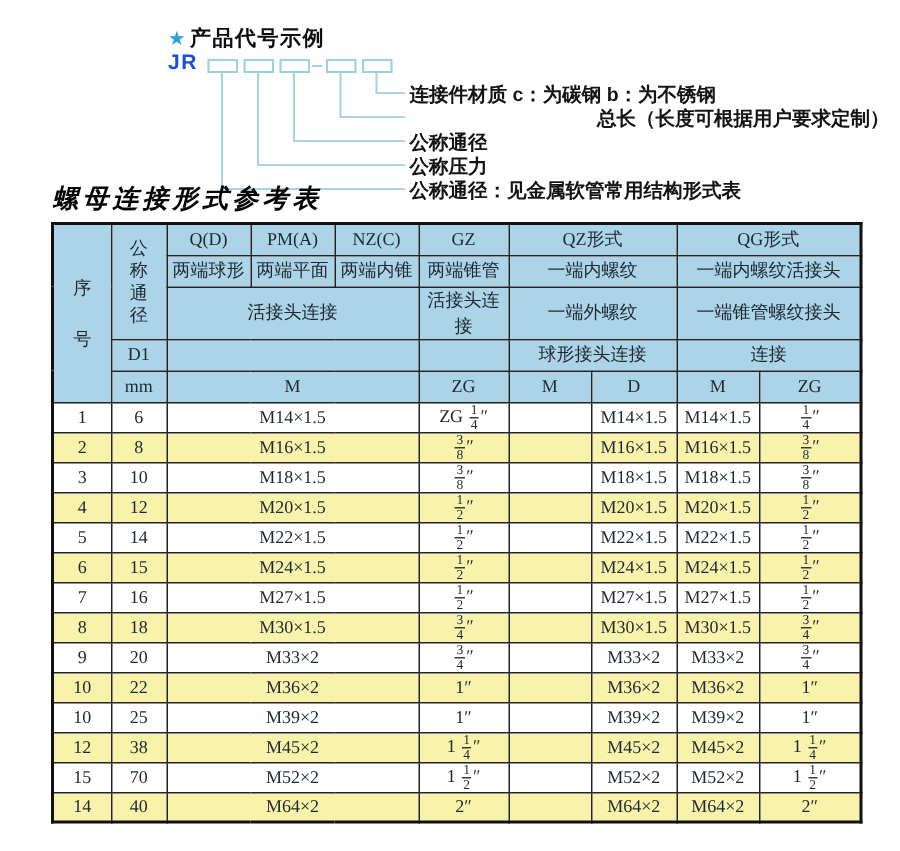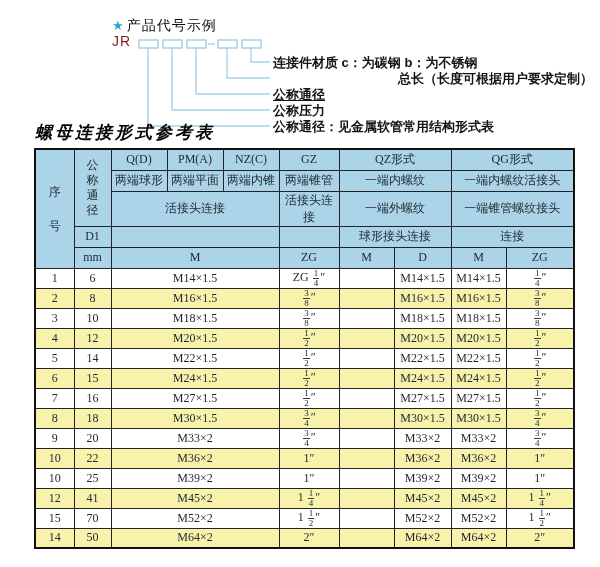--- a/index.html
+++ b/index.html
@@ -5,31 +5,31 @@
   * { margin:0; padding:0; box-sizing:border-box; }
   html,body { background:#ffffff; }
   .page {
     position:relative; width:600px; height:567px; background:#ffffff;
     font-family:"Liberation Sans","DejaVu Sans",sans-serif; color:#1b1b1b;
     overflow:hidden;
   }
 
   
   .diagram { position:absolute; left:0; top:0; width:600px; height:140px; }
-  .d-title { position:absolute; left:112px; top:17px; font-size:14px; font-weight:normal; color:#0d0d0d; letter-spacing:1px; }
+  .d-title { position:absolute; left:112px; top:17px; font-size:14px; font-weight:bold; color:#0d0d0d; letter-spacing:1px; }
   .d-title .star { color:#2ba3d6; font-size:13px; margin-right:2px; }
-  .jr { position:absolute; left:112px; top:33px; font-size:14px; font-weight:normal; color:#7f1d1d; letter-spacing:1px; }
+  .jr { position:absolute; left:112px; top:33px; font-size:14px; font-weight:bold; color:#1d4ed8; letter-spacing:1px; }
   .connector-svg { position:absolute; left:0; top:0; width:600px; height:140px; }
   .connector-svg rect { fill:#ffffff; stroke:#9fcfe3; stroke-width:1.4; }
   .connector-svg path, .connector-svg line { fill:none; stroke:#a6d3e6; stroke-width:1.4; }
   .d-labels { position:absolute; left:273px; top:0; }
   .d-label { position:absolute; left:0; width:320px; white-space:nowrap; font-size:13px; font-weight:600; color:#141414; }
   .d-label:nth-child(1){ top:54px; }
   .d-label:nth-child(2){ top:70px;text-align:right; }
-  .d-label:nth-child(3){ top:86px;text-decoration:underline; }
+  .d-label:nth-child(3){ top:86px; }
   .d-label:nth-child(4){ top:102px; }
   .d-label:nth-child(5){ top:118px; }
 
   
   .table-title {
     position:absolute; left:35px; top:121px; font-size:17px; font-weight:bold; font-style:italic;
     letter-spacing:3px; color:#050505; font-family:"Liberation Serif","DejaVu Serif",serif;
   }
 
   
@@ -305,21 +305,21 @@
           <td>25</td>
           <td colspan="3">M39×2</td>
           <td>1″</td>
           <td></td>
           <td>M39×2</td>
           <td>M39×2</td>
           <td>1″</td>
         </tr>
         <tr>
           <td>12</td>
-          <td>41</td>
+          <td>38</td>
           <td colspan="3">M45×2</td>
           <td>1 <span class="fr">
               <span>1</span>
               <span>4</span>
             </span>″</td>
           <td></td>
           <td>M45×2</td>
           <td>M45×2</td>
           <td>1 <span class="fr">
               <span>1</span>
@@ -337,21 +337,21 @@
           <td></td>
           <td>M52×2</td>
           <td>M52×2</td>
           <td>1 <span class="fr">
               <span>1</span>
               <span>2</span>
             </span>″</td>
         </tr>
         <tr>
           <td>14</td>
-          <td>50</td>
+          <td>40</td>
           <td colspan="3">M64×2</td>
           <td>2″</td>
           <td></td>
           <td>M64×2</td>
           <td>M64×2</td>
           <td>2″</td>
         </tr>
       </tbody>
   </table>
 

